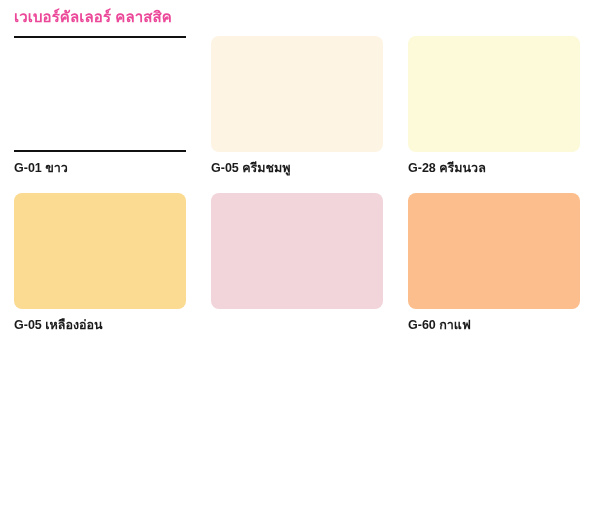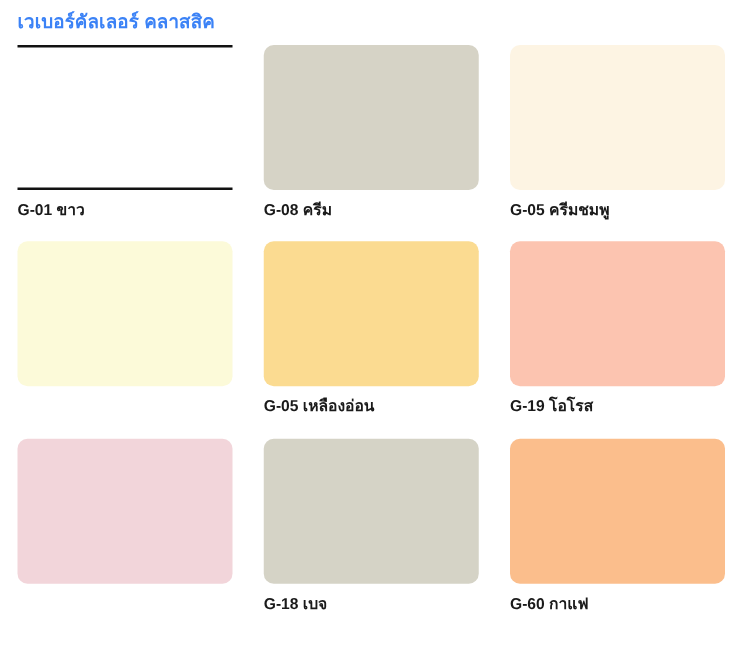--- a/index.html
+++ b/index.html
@@ -18,21 +18,21 @@
     width: 595px;
     height: 532px;
     box-sizing: border-box;
   }
   .page-title {
     position: absolute;
     left: 14px;
     top: 5px;
     font-size: 15px;
     font-weight: bold;
-    color: #3b82f6;
+    color: #ec4899;
     letter-spacing: 0.1px;
     white-space: nowrap;
   }
   .swatch-grid {
     position: absolute;
     left: 14px;
     top: 36px;
     width: 567px;
     display: grid;
     grid-template-columns: repeat(3, 172px);
@@ -70,44 +70,33 @@
 <div class="page">
 
   <div class="page-title">เวเบอร์คัลเลอร์ คลาสสิค</div>
 
   <div class="swatch-grid">
       <div class="swatch-cell">
         <div class="swatch-chip outlined"></div>
         <div class="swatch-label">G-01 ขาว</div>
       </div>
       <div class="swatch-cell">
-        <div class="swatch-chip" style="background: rgb(214, 211, 198);"></div>
-        <div class="swatch-label">G-08 ครีม</div>
-      </div>
-      <div class="swatch-cell">
         <div class="swatch-chip" style="background: rgb(253, 244, 227);"></div>
         <div class="swatch-label">G-05 ครีมชมพู</div>
       </div>
       <div class="swatch-cell">
         <div class="swatch-chip" style="background: rgb(252, 250, 217);"></div>
+        <div class="swatch-label">G-28 ครีมนวล</div>
       </div>
       <div class="swatch-cell">
         <div class="swatch-chip" style="background: rgb(251, 219, 145);"></div>
         <div class="swatch-label">G-05 เหลืองอ่อน</div>
       </div>
       <div class="swatch-cell">
-        <div class="swatch-chip" style="background: rgb(252, 196, 176);"></div>
-        <div class="swatch-label">G-19 โอโรส</div>
-      </div>
-      <div class="swatch-cell">
         <div class="swatch-chip" style="background: rgb(242, 213, 218);"></div>
-      </div>
-      <div class="swatch-cell">
-        <div class="swatch-chip" style="background: rgb(213, 211, 198);"></div>
-        <div class="swatch-label">G-18 เบจ</div>
       </div>
       <div class="swatch-cell">
         <div class="swatch-chip" style="background: rgb(251, 190, 140);"></div>
         <div class="swatch-label">G-60 กาแฟ</div>
       </div>
     </div>
 
 </div>
 
 </body></html>

